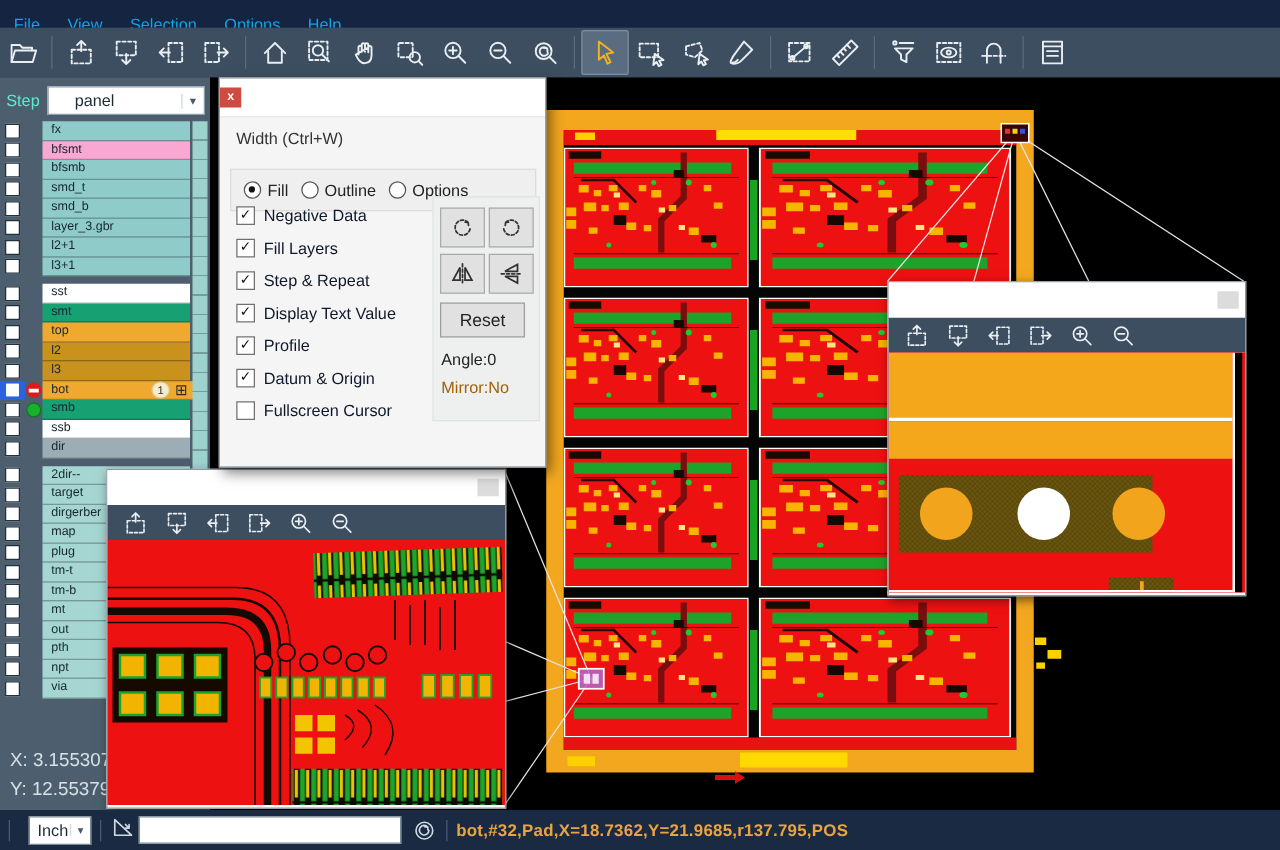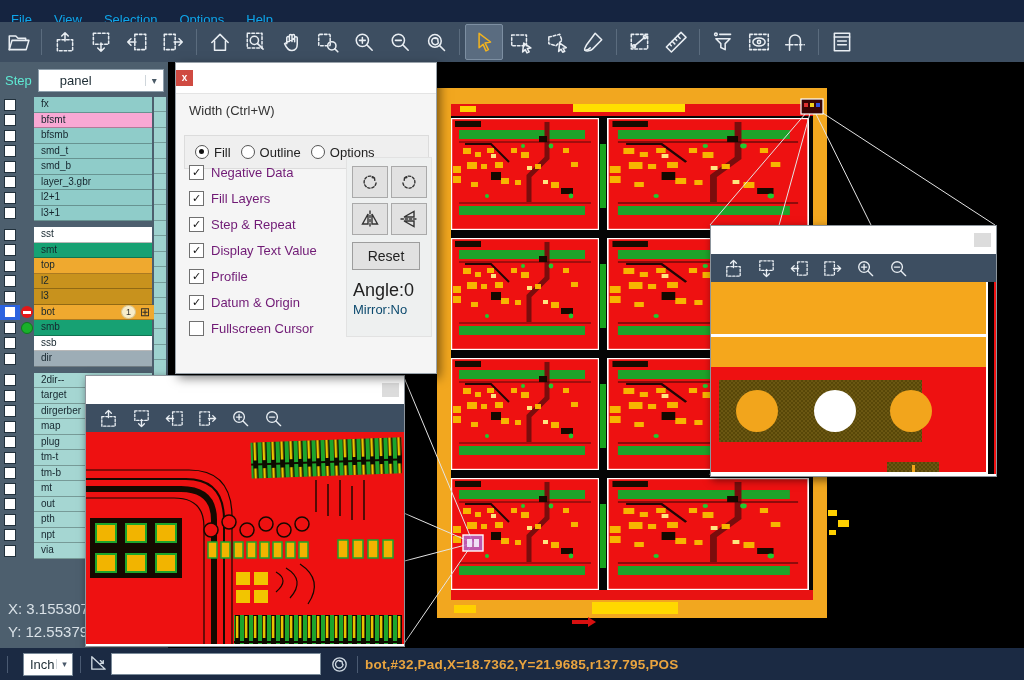--- a/index.html
+++ b/index.html
@@ -71,29 +71,29 @@
   #radio-box{position:absolute;left:8px;top:72px;width:243px;height:32px;background:#efefef;
              border:1px solid #dcdcdc;display:flex;align-items:center;}
   .radio-item{display:flex;align-items:center;margin-left:10px;}
   .radio-item .rc{width:12px;height:12px;border-radius:50%;border:1px solid #555;background:#fff;position:relative;}
   .radio-item.sel .rc:after{content:"";position:absolute;left:2.5px;top:2.5px;width:5px;height:5px;border-radius:50%;background:#111;}
   .radio-item .rl{font-size:13px;color:#222;margin-left:5px;}
   #dlg-checks{position:absolute;left:13px;top:96px;width:160px;}
   .chk-row{display:flex;align-items:center;height:26px;}
   .chk{width:13px;height:13px;background:#fff;border:1px solid #707070;font-size:11px;line-height:12px;
        text-align:center;color:#111;}
-  .chk-label{font-size:13px;color:#701a75;margin-left:7px;white-space:nowrap;}
+  .chk-label{font-size:13px;color:#0f172a;margin-left:7px;white-space:nowrap;}
   #dlg-right{position:absolute;left:170px;top:94px;width:84px;height:178px;background:#eef0f0;border:1px solid #e2e2e2;}
   .xform-grid{display:grid;grid-template-columns:34px 34px;grid-gap:5px;margin:8px 0 0 5px;}
   .xbtn{width:34px;height:30px;background:#e1e1e1;border:1px solid #aaa;display:flex;align-items:center;justify-content:center;}
   .xbtn svg{width:20px;height:20px;stroke:#333;fill:none;stroke-width:1.4;stroke-linecap:round;}
   #reset-btn{position:absolute;left:5px;top:84px;width:66px;height:26px;background:#e1e1e1;border:1px solid #9d9d9d;
              font-size:14px;color:#222;text-align:center;line-height:26px;}
-  #angle-text{position:absolute;left:6px;top:122px;font-size:18px;color:#222;}
-  #mirror-text{position:absolute;left:6px;top:144px;font-size:13px;color:#0c4a6e;}
+  #angle-text{position:absolute;left:6px;top:122px;font-size:13px;color:#222;}
+  #mirror-text{position:absolute;left:6px;top:144px;font-size:13px;color:#a16207;}
   #dlg-close-btn{position:absolute;left:8px;top:278px;width:243px;height:25px;background:#e7e7e7;border:1px solid #949494;
                  font-size:14px;color:#222;text-align:center;line-height:25px;}
   
   #statusbar{position:absolute;left:0;top:648px;width:1024px;height:32px;background:#1b2a43;
              display:flex;align-items:center;}
   .ssep{width:1px;height:17px;background:#4a5a72;margin:0 7px;}
   #unit-select{width:48px;height:21px;background:#fff;border:1px solid #7a8a99;display:flex;align-items:center;margin-left:8px;}
   #unit-select .val{flex:1;font-size:13px;color:#1c2b33;padding-left:6px;}
   #unit-select .chev{width:15px;font-size:9px;color:#49596a;text-align:center;border-left:1px solid #d4d9de;}
   #corner-icon svg,#apply-icon svg{width:21px;height:21px;stroke:#cfd9e2;fill:none;stroke-width:1.4;stroke-linecap:round;stroke-linejoin:round;}

